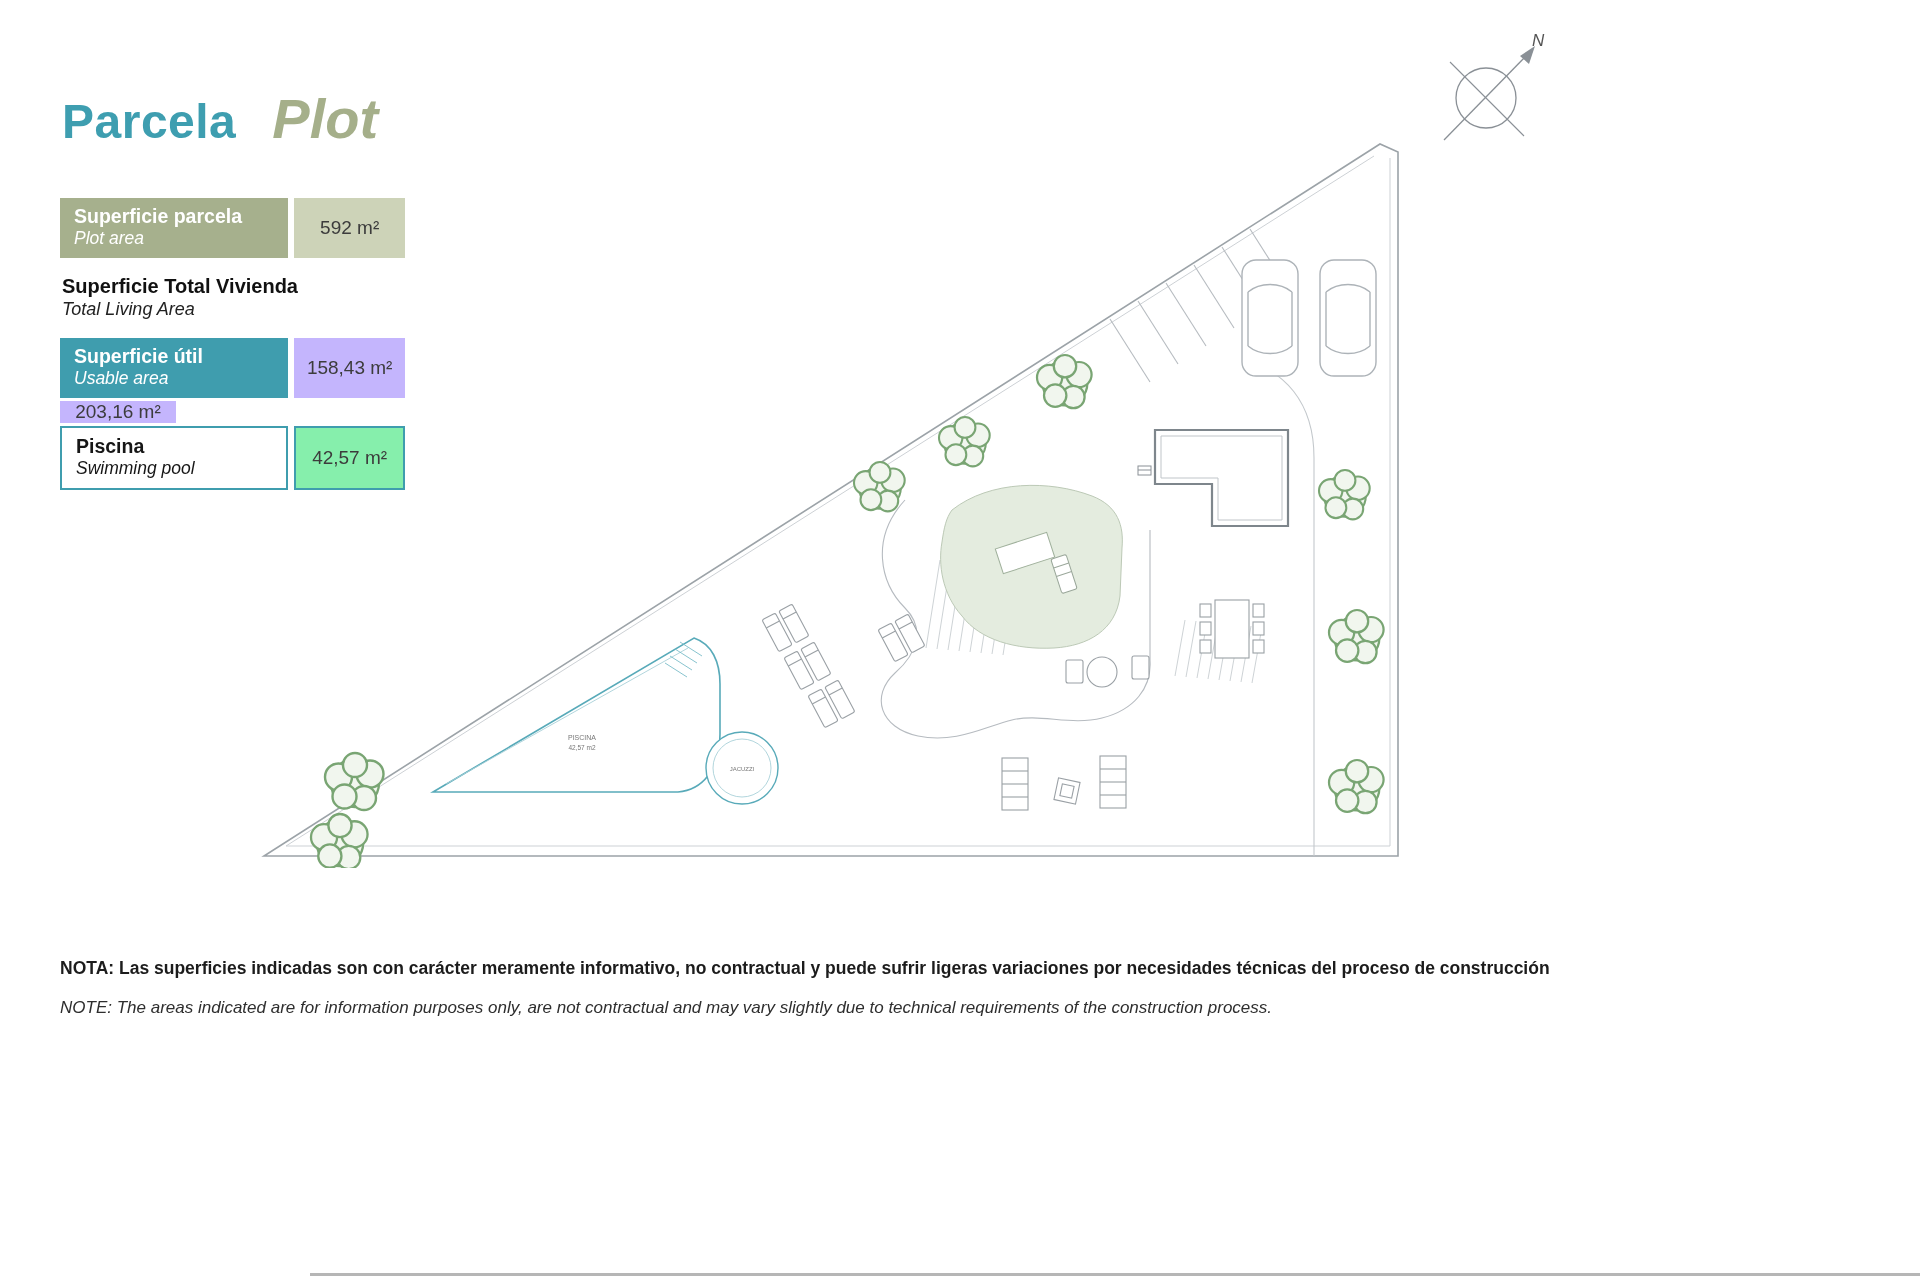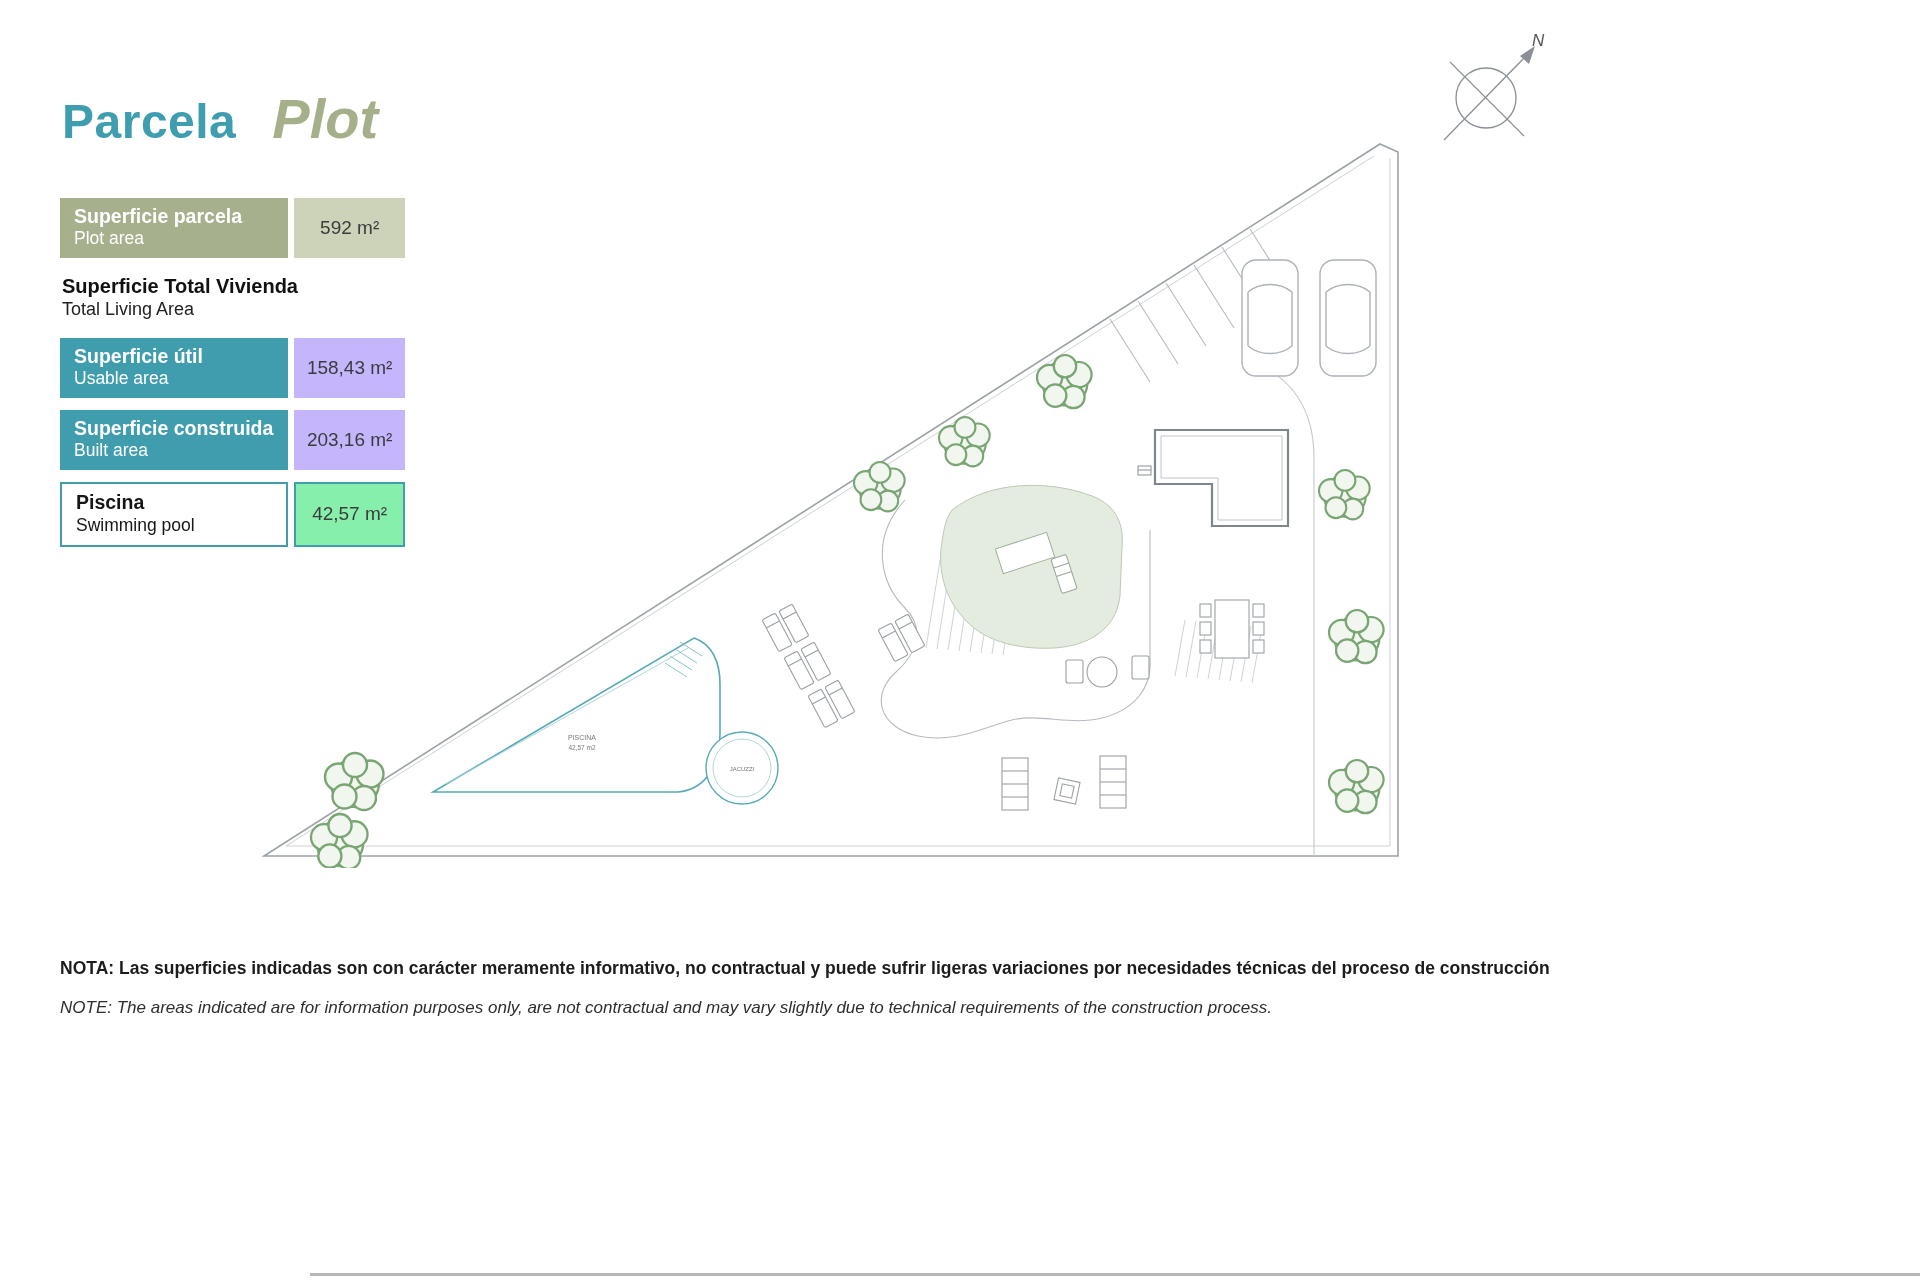--- a/index.html
+++ b/index.html
@@ -8,32 +8,32 @@
     position:relative; width:1920px; height:1280px; background:#fff;
     font-family:"Liberation Sans", sans-serif; overflow:hidden;
   }
   
   .titlebar { position:absolute; left:62px; top:86px; display:flex; align-items:baseline; gap:36px; }
   .title-primary { font-size:48px; font-weight:700; color:#3e9eb0; letter-spacing:.5px; }
   .title-secondary { font-size:56px; font-weight:700; font-style:italic; color:#a5af8a; }
 
   
   .area-table { position:absolute; left:60px; top:198px; width:345px; }
-  .row { display:flex; gap:6px; margin-bottom:12px; }
+  .row { display:flex; gap:6px; margin-bottom:3px; }
   .cell-label { width:238px; padding:7px 14px 8px 14px; min-height:54px; }
   .cell-value { width:116px; display:flex; align-items:center; justify-content:center;
                 font-size:19px; color:#3c3c3c; }
   .row.olive .cell-label { background:#a6b08d; color:#ffffff; }
   .row.olive .cell-value { background:#cdd3b8; }
   .row.teal  .cell-label { background:#3f9dae; color:#ffffff; }
   .row.teal  .cell-value { background:#c4b5fd; }
   .row.outline .cell-label { background:#fff; border:2px solid #3f9dae; color:#161616; }
   .row.outline .cell-value { background:#86efac; border:2px solid #3f9dae; }
   .lbl-main { font-weight:700; font-size:19.5px; line-height:1.2; }
-  .lbl-sub  { font-size:17.5px; line-height:1.25; }
+  .lbl-sub  { font-style:italic; font-size:17.5px; line-height:1.25; }
   .section-heading { margin:16px 2px 17px 2px; }
   .section-heading .lbl-main { color:#111; font-size:20px; }
   .section-heading .lbl-sub  { color:#222; font-size:18px; }
 
   
   .plan    { position:absolute; left:250px; top:128px; width:1160px; height:740px; }
   .compass { position:absolute; left:1428px; top:28px; width:120px; height:120px; }
 
   
   .notes { position:absolute; left:60px; top:958px; width:1560px; }
@@ -78,24 +78,20 @@
 
     <div class="row teal">
       <div class="cell-label">
         <div class="lbl-main">Superficie útil</div>
         <div class="lbl-sub">Usable area</div>
       </div>
       <div class="cell-value">158,43 m²</div>
     </div>
 
     <div class="row teal">
-      <div class="cell-label">
-        <div class="lbl-main">Superficie construida</div>
-        <div class="lbl-sub">Built area</div>
-      </div>
       <div class="cell-value">203,16 m²</div>
     </div>
 
     <div class="row outline">
       <div class="cell-label">
         <div class="lbl-main">Piscina</div>
         <div class="lbl-sub">Swimming pool</div>
       </div>
       <div class="cell-value">42,57 m²</div>
     </div>

